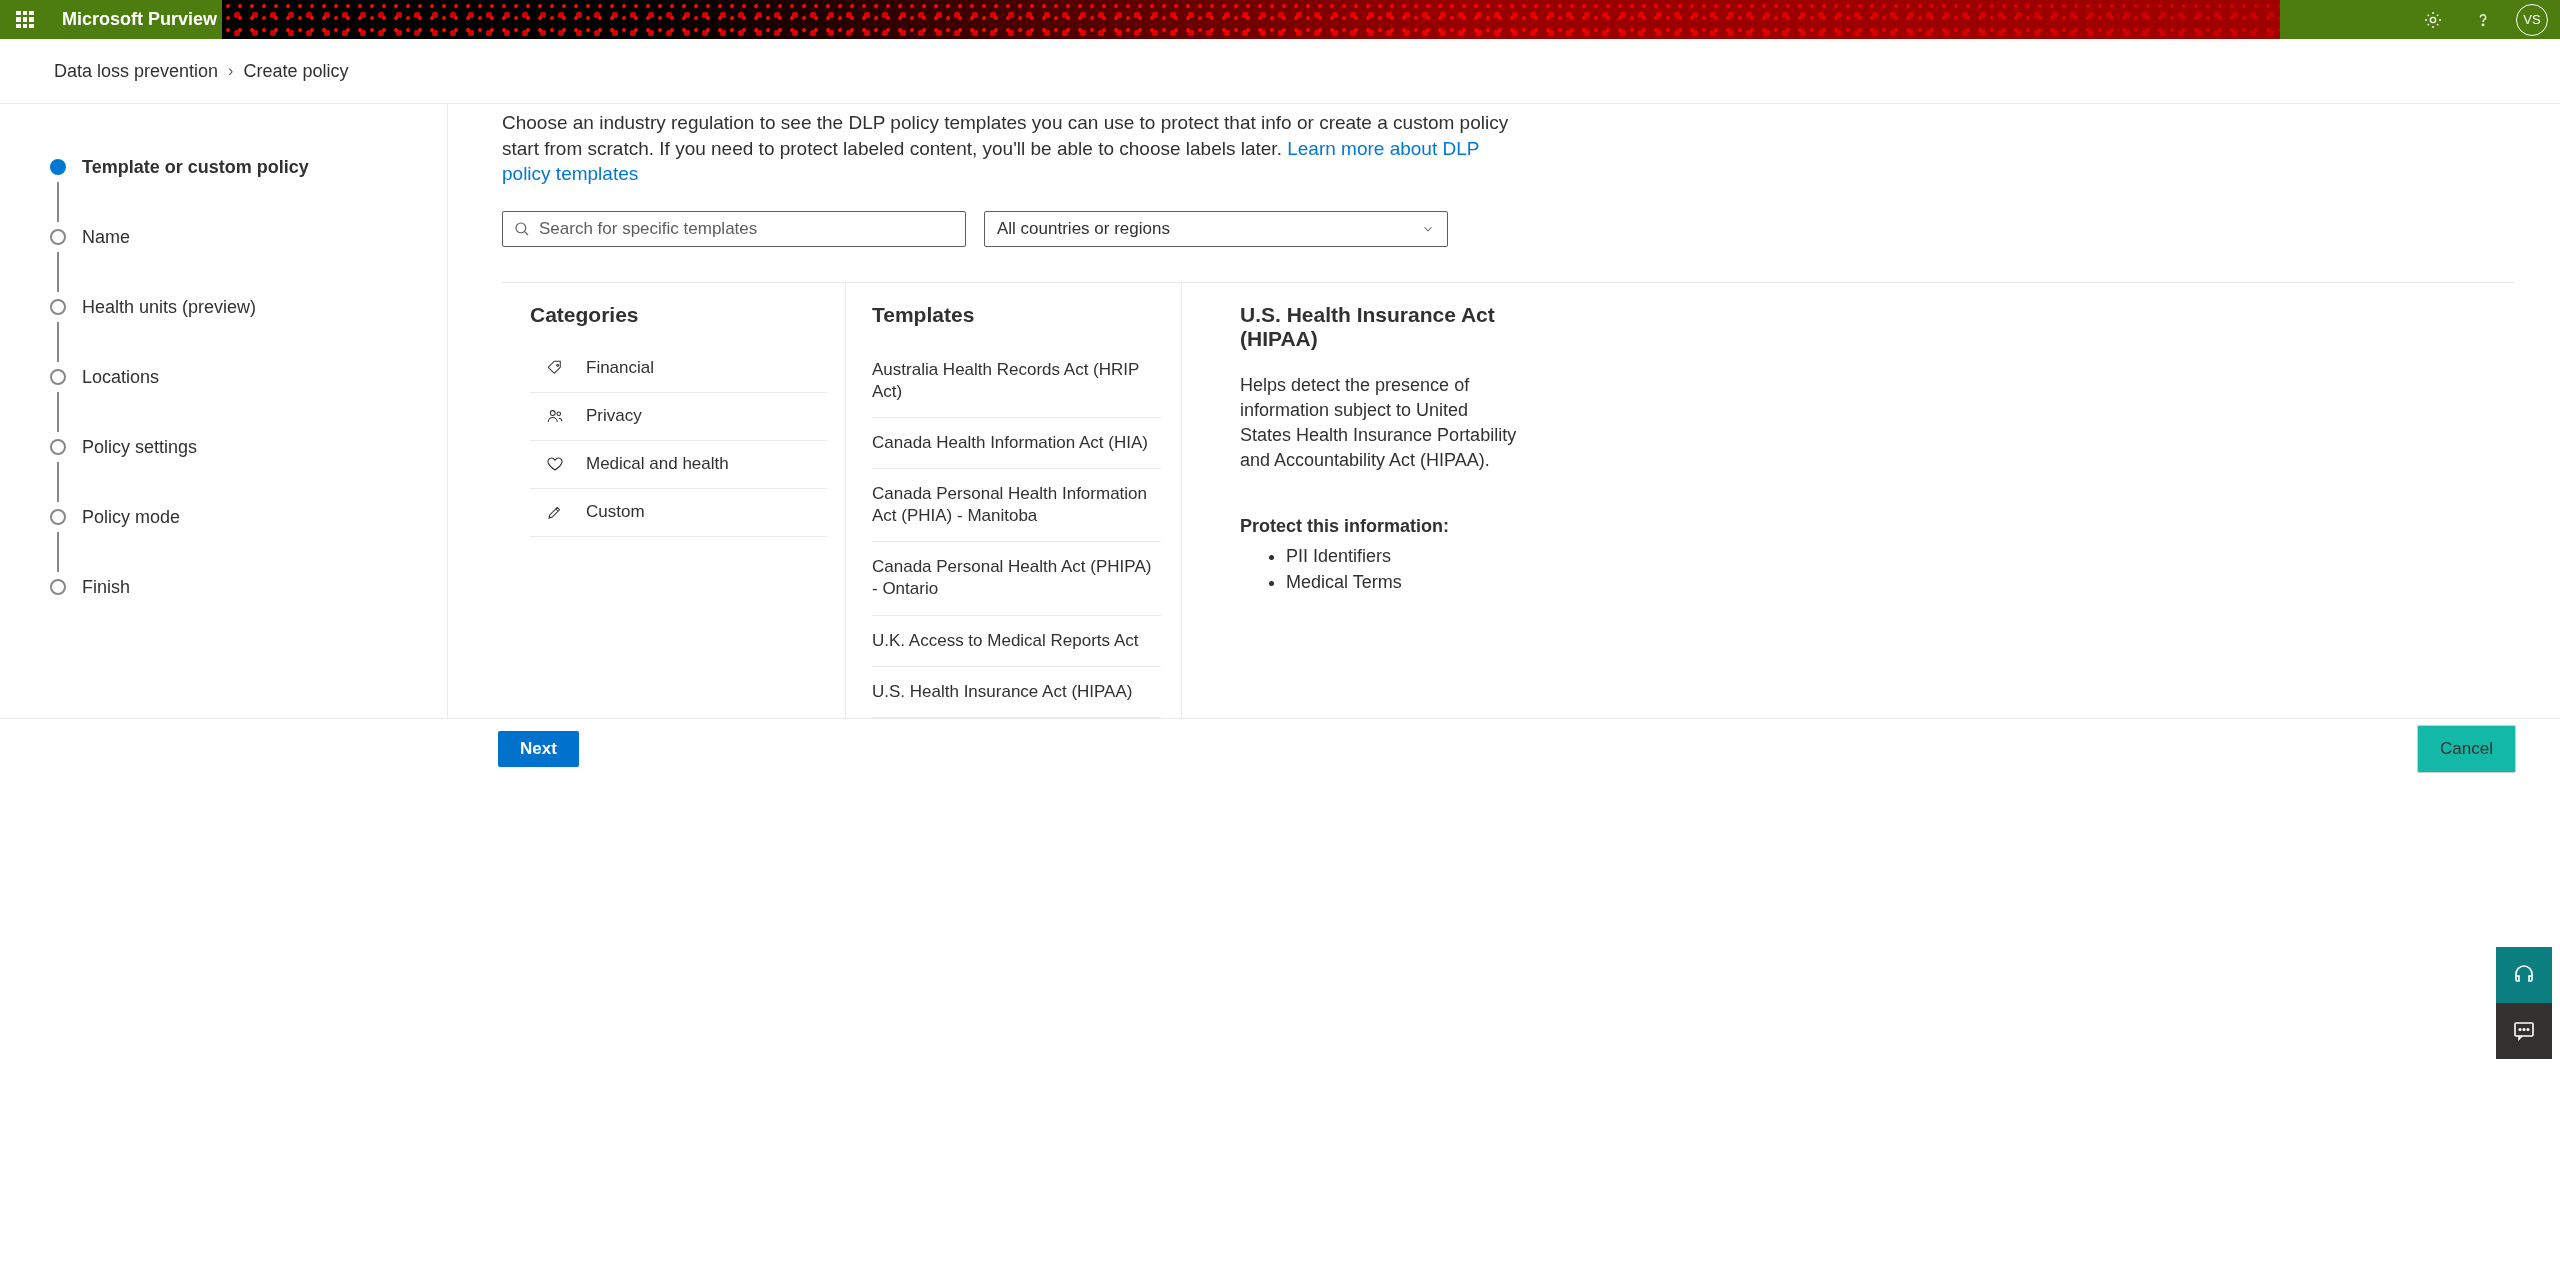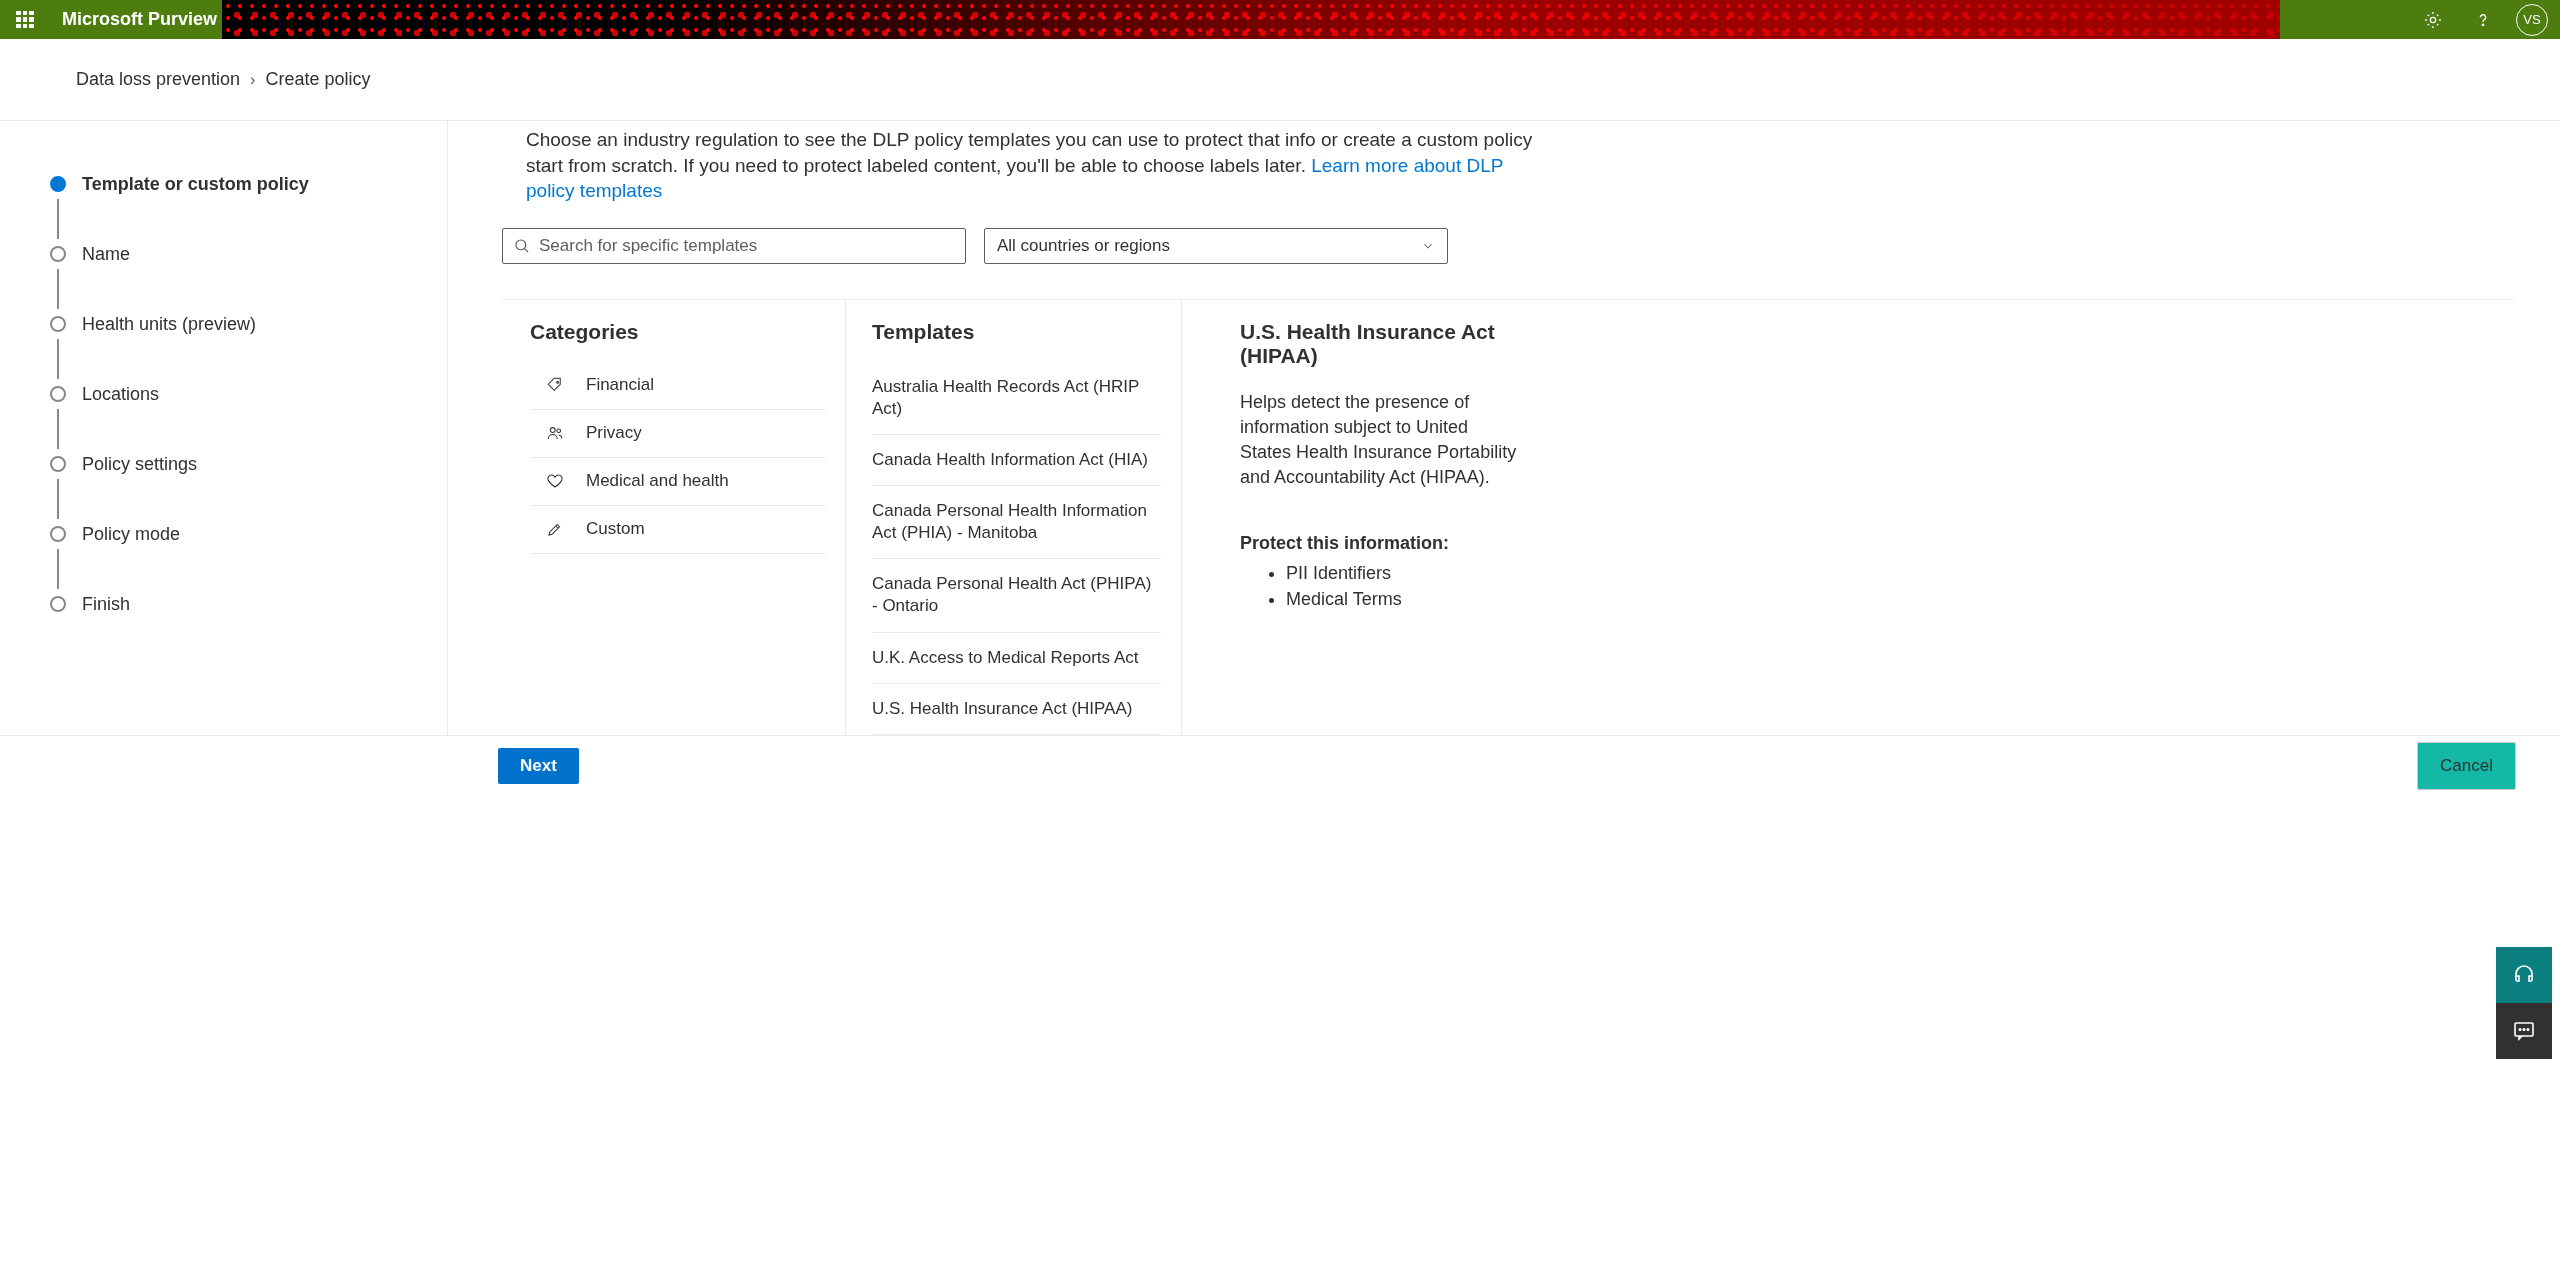--- a/index.html
+++ b/index.html
@@ -12,38 +12,38 @@
 .header-pattern-red { position: absolute; right: 0; top: 0; bottom: 0; width: 80%; background: linear-gradient(90deg, transparent 0%, rgba(255,0,0,0.6) 50%, rgba(200,0,0,0.8) 100%); }
 .waffle { width: 50px; height: 53px; display: flex; align-items: center; justify-content: center; z-index: 2; cursor: pointer; }
 .waffle-grid { width: 18px; height: 18px; display: grid; grid-template-columns: repeat(3,1fr); grid-template-rows: repeat(3,1fr); gap: 2px; }
 .waffle-grid span { background: #fff; }
 .brand { color: #fff; font-size: 18px; font-weight: 600; padding: 0 18px 0 12px; z-index: 2; white-space: nowrap; }
 .header-right { margin-left: auto; display: flex; align-items: center; z-index: 2; gap: 0; padding-right: 12px; }
 .hdr-icon { width: 50px; height: 53px; display: flex; align-items: center; justify-content: center; color: #fff; cursor: pointer; font-size: 18px; }
 .avatar { width: 32px; height: 32px; border-radius: 50%; border: 1.5px solid #fff; display: flex; align-items: center; justify-content: center; color: #fff; font-size: 13px; font-weight: 400; margin-left: 8px; cursor: pointer; }
 
 
-.crumb-bar { height: 82px; display: flex; align-items: center; padding: 0 76px; border-bottom: 1px solid #edebe9; }
+.crumb-bar { height: 65px; display: flex; align-items: center; padding: 0 54px; border-bottom: 1px solid #edebe9; }
 .crumb { font-size: 18px; color: #323130; cursor: pointer; }
 .crumb.current { color: #323130; }
 .crumb-sep { margin: 0 10px; color: #605e5c; font-size: 16px; }
 
 
 .layout { display: flex; height: 614px; }
 .steps-pane { width: 448px; border-right: 1px solid #edebe9; padding: 48px 0 0 50px; }
 .step { display: flex; align-items: center; height: 30px; position: relative; cursor: pointer; }
 .step-dot { width: 16px; height: 16px; border-radius: 50%; border: 2px solid #888; background: #fff; margin-right: 16px; z-index: 1; flex-shrink: 0; }
 .step.active .step-dot { background: #0078d4; border-color: #0078d4; }
 .step-connector { width: 2px; height: 40px; background: #888; margin-left: 7px; }
 .step-label { font-size: 18px; color: #323130; }
 .step.active .step-label { font-weight: 700; }
 
 
 .main-pane { flex: 1; padding: 6px 46px 0 54px; display: flex; flex-direction: column; }
-.intro { font-size: 19px; line-height: 1.35; color: #323130; max-width: 1015px; margin-left: 24px; }
+.intro { font-size: 19px; line-height: 1.35; color: #323130; max-width: 1015px; }
 .intro a { color: #0078d4; text-decoration: none; cursor: pointer; }
 
 .controls-row { display: flex; gap: 18px; margin-top: 24px; }
 .search-box { width: 464px; height: 36px; border: 1px solid #605e5c; border-radius: 2px; display: flex; align-items: center; padding: 0 10px; }
 .search-box input { border: none; outline: none; font-size: 17px; flex: 1; background: transparent; color: #323130; margin-left: 8px; }
 .search-box input::placeholder { color: #605e5c; }
 .dropdown-box { width: 464px; height: 36px; border: 1px solid #605e5c; border-radius: 2px; display: flex; align-items: center; justify-content: space-between; padding: 8px 12px; cursor: pointer; }
 .dropdown-box span { font-size: 17px; color: #323130; }
 
 

